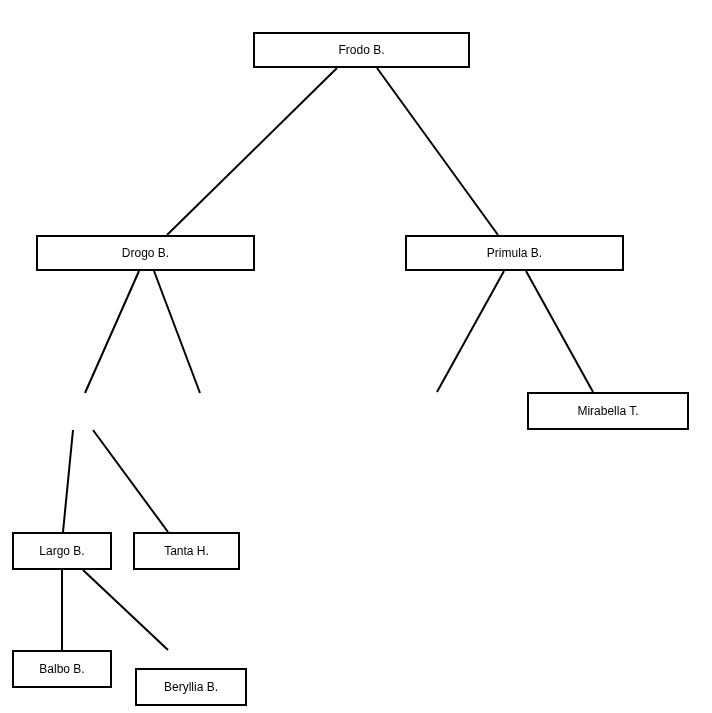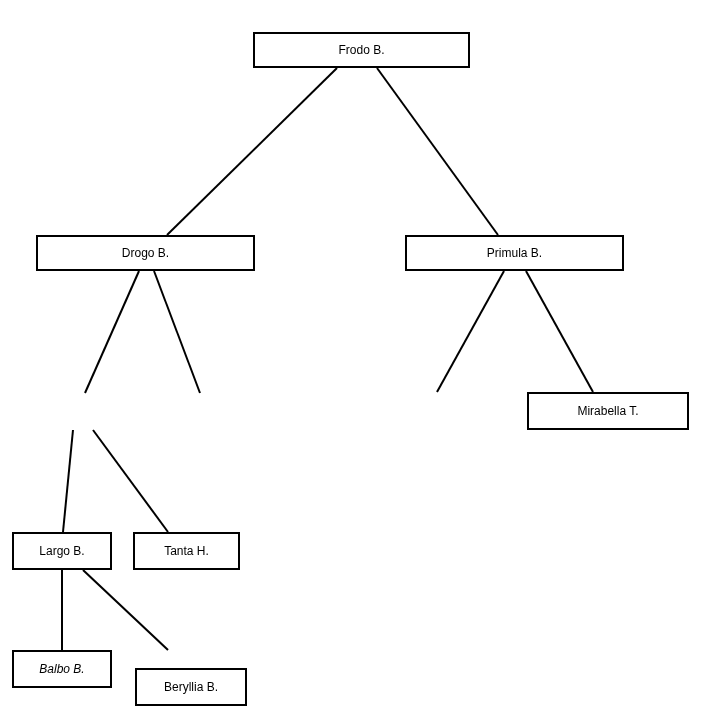--- a/index.html
+++ b/index.html
@@ -77,21 +77,21 @@
   </div>
 
   <div class="node" style="left:133px; top:532px; width:107px; height:38px;">
     <span>Tanta H.</span>
   </div>
 
   <div class="node" style="left:12px;  top:532px; width:100px; height:38px;">
     <span>Largo B.</span>
   </div>
 
-  <div class="node" style="left:12px;  top:650px; width:100px; height:38px;font-style:italic;">
+  <div class="node" style="left:12px;  top:650px; width:100px; height:38px;">
     <span>Balbo B.</span>
   </div>
 
   <div class="node" style="left:135px; top:668px; width:112px; height:38px;">
     <span>Beryllia B.</span>
   </div>
 
 </div>
 
 </body></html>

